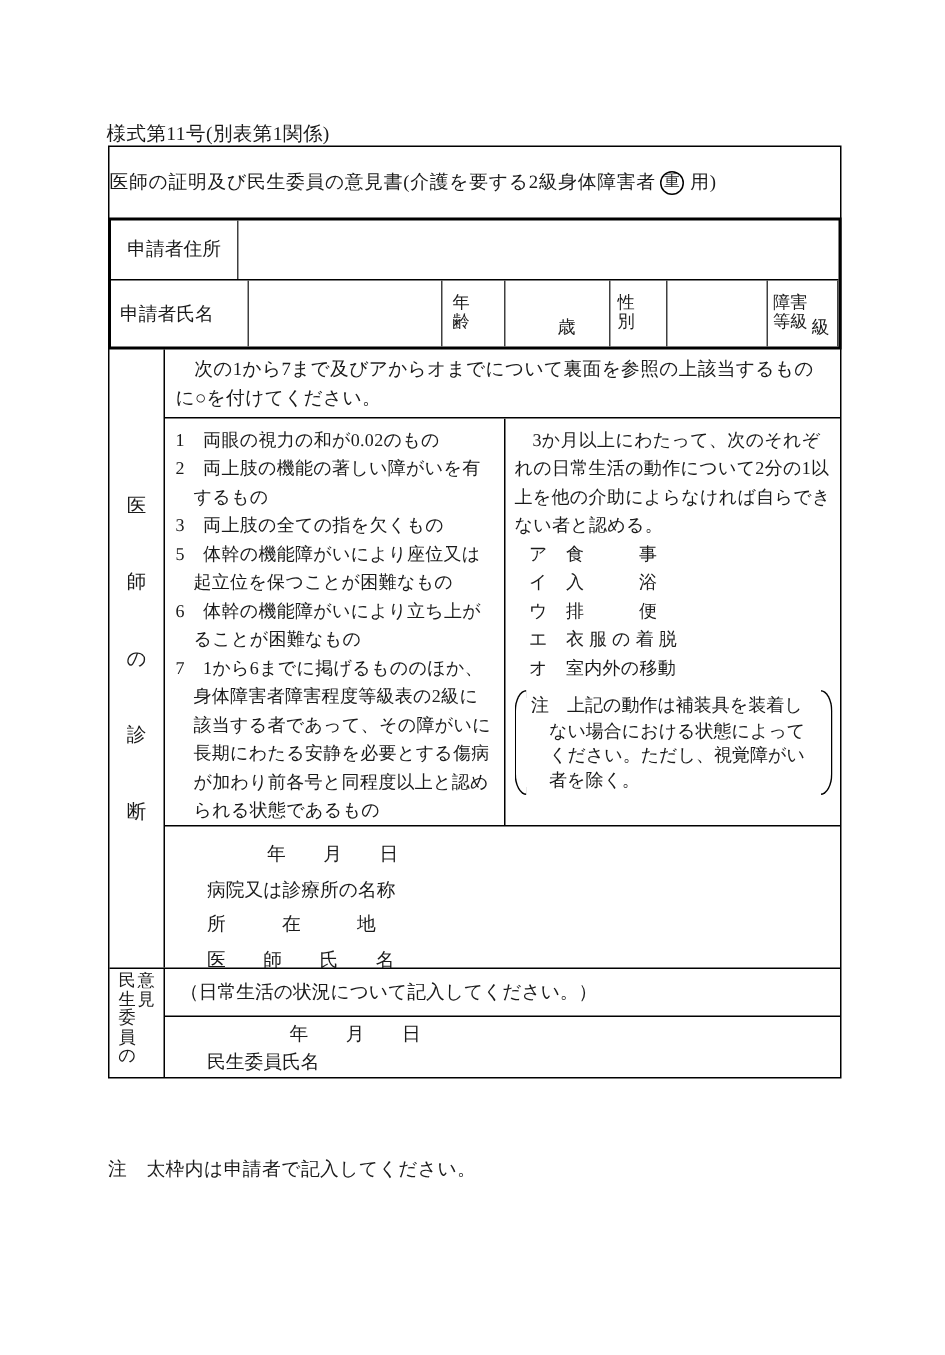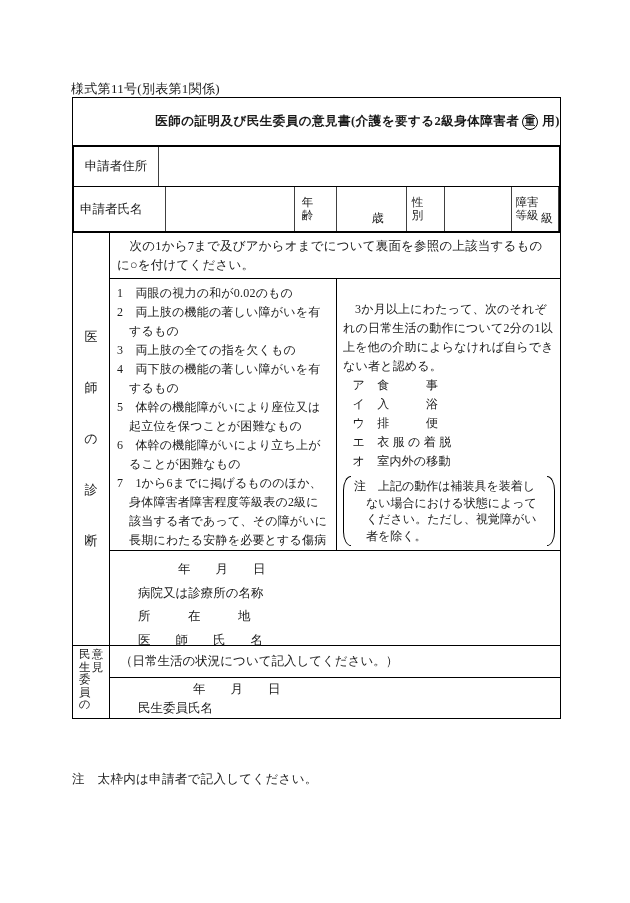--- a/index.html
+++ b/index.html
@@ -8,21 +8,21 @@
     position: relative;
     background: #ffffff;
     color: #1a1a1a;
     font-family: "Liberation Serif", "DejaVu Serif", serif;
     font-size: 12.5px;
   }
   .header-label { position: absolute; left: 71px; top: 80px; font-size: 13px; letter-spacing: 0.3px; }
 
   .form { position: absolute; left: 72px; top: 97px; width: 489px; border: 1px solid #000; background: #fff; }
 
-  .title-row { height: 47px; display: flex; align-items: center; justify-content: flex-end; letter-spacing: 0.5px; font-weight: bold; }
+  .title-row { height: 47px; display: flex; align-items: center; justify-content: flex-start; letter-spacing: 0.5px; }
   .circle-mark {
     display: inline-block; width: 16px; height: 16px; border: 1px solid #000; border-radius: 50%;
     font-size: 10.5px; line-height: 14px; text-align: center; vertical-align: -2px; margin: 0 4px 0 3px;
   }
 
   
   .applicant-box { border: 2px solid #000; margin: 0 -1px; }
   .app-row { display: flex; }
   .app-row.r1 { height: 39px; }
   .app-row.r2 { height: 45px; border-top: 1px solid #000; gap: 16px; }
@@ -46,21 +46,21 @@
   .main { display: flex; }
   .vcol {
     width: 37px; border-right: 1px solid #000;
     display: flex; flex-direction: column; align-items: center; justify-content: center; gap: 33px;
     font-size: 13px;
   }
   .main-content { flex: 1; display: flex; flex-direction: column; }
   .instruction { border-bottom: 1px solid #000; padding: 4px 6px 4px 7px; line-height: 18.5px; text-indent: 1em; letter-spacing: 0.2px; }
   .columns { display: flex; height: 271px; overflow: hidden; }
   .col-left { width: 227px; border-right: 1px solid #000; padding: 5px 6px 0 7px; font-size: 12px; }
-  .col-right { flex: 1; padding: 5px 5px 0 6px; font-size: 12px; margin-top: 16px; }
+  .col-right { flex: 1; padding: 5px 5px 0 6px; font-size: 12px; }
   .item { line-height: 19px; padding-left: 1em; text-indent: -1em; letter-spacing: 0.2px; }
   .daily-intro { line-height: 19px; text-indent: 1em; letter-spacing: 0.2px; }
   .daily-item { line-height: 19px; padding-left: 0.8em; letter-spacing: 0.2px; }
   .note-block { display: flex; align-items: stretch; margin-top: 5px; }
   .paren { width: 8px; flex: none; }
   .paren-l { border: 1.3px solid #000; border-right: none; border-radius: 9px 0 0 9px / 16px 0 0 16px; }
   .paren-r { border: 1.3px solid #000; border-left: none; border-radius: 0 9px 9px 0 / 0 16px 16px 0; }
   .note-text { flex: 1; padding: 2px 2px 2px 3px; line-height: 16.5px; font-size: 12px; }
   .note-inner { padding-left: 1em; text-indent: -1em; }
   .doc-date { border-top: 1px solid #000; height: 95px; padding: 7px 0 0 28px; line-height: 23.5px; }
@@ -131,21 +131,20 @@
       <span>診</span>
       <span>断</span>
     </div>
     <div class="main-content">
       <div class="instruction">次の1から7まで及びアからオまでについて裏面を参照の上該当するものに○を付けてください。</div>
       <div class="columns">
         <div class="col-left">
           <div class="item">1　両眼の視力の和が0.02のもの</div>
           <div class="item">2　両上肢の機能の著しい障がいを有するもの</div>
           <div class="item">3　両上肢の全ての指を欠くもの</div>
-          <div class="item">4　両下肢の機能の著しい障がいを有するもの</div>
           <div class="item">5　体幹の機能障がいにより座位又は起立位を保つことが困難なもの</div>
           <div class="item">6　体幹の機能障がいにより立ち上がることが困難なもの</div>
           <div class="item">7　1から6までに掲げるもののほか、身体障害者障害程度等級表の2級に該当する者であって、その障がいに長期にわたる安静を必要とする傷病が加わり前各号と同程度以上と認められる状態であるもの</div>
         </div>
         <div class="col-right">
           <div class="daily-intro">3か月以上にわたって、次のそれぞれの日常生活の動作について2分の1以上を他の介助によらなければ自らできない者と認める。</div>
           <div class="daily-item">ア　食　　　事</div>
           <div class="daily-item">イ　入　　　浴</div>
           <div class="daily-item">ウ　排　　　便</div>
           <div class="daily-item">エ　衣 服 の 着 脱</div>

